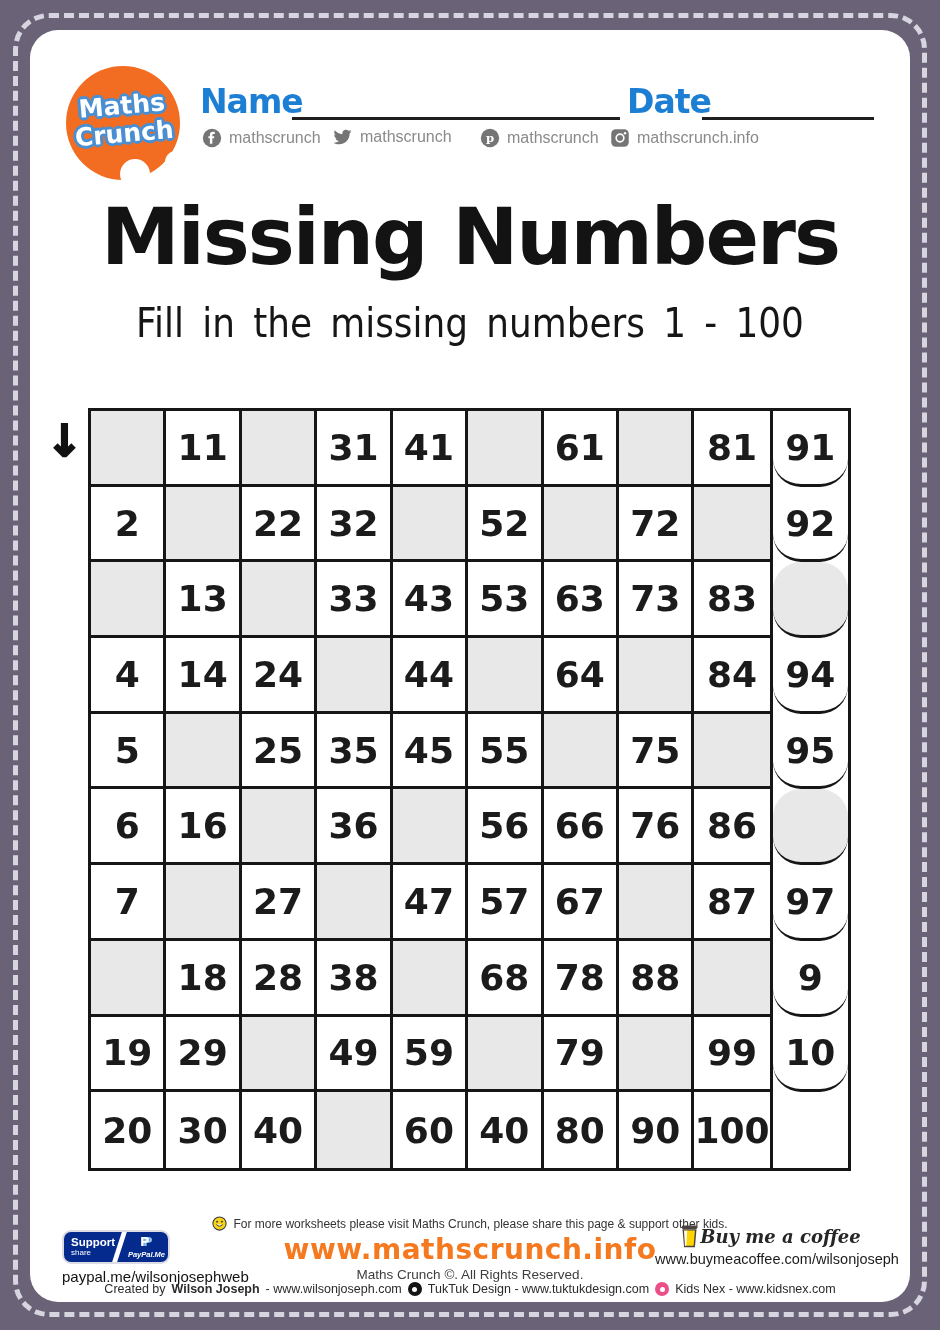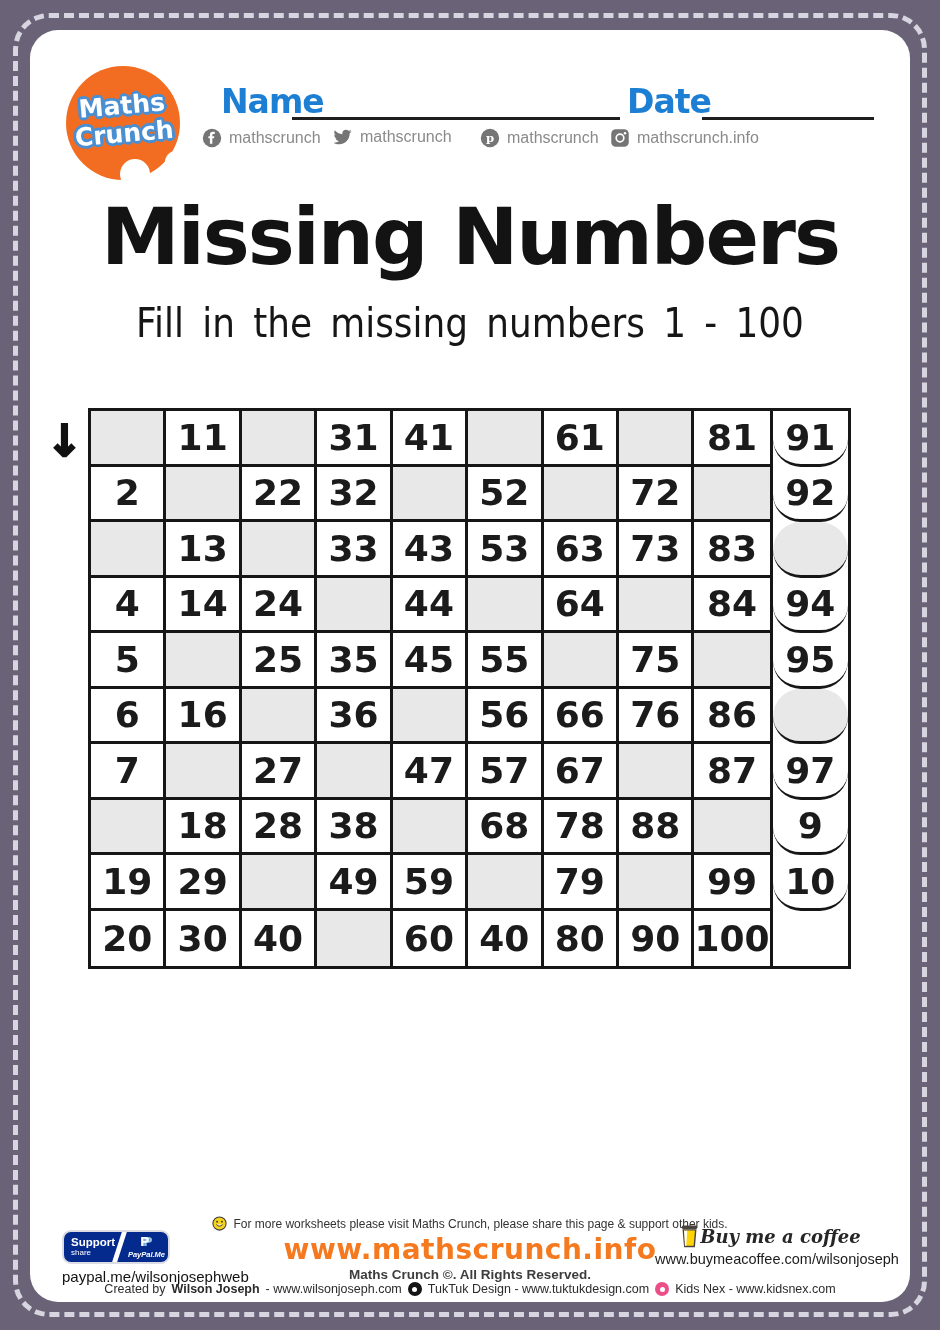--- a/index.html
+++ b/index.html
@@ -36,21 +36,21 @@
                  0 2px 0 #4a8fd2, 2px 2px 0 #4a8fd2, 0 3px 0 #4a8fd2,
                  3px 0 0 #4a8fd2, -3px 0 0 #4a8fd2, 0 -3px 0 #4a8fd2;
   }
   .logo-text span { display: block; }
   
   .field-label {
     position: absolute; top: 52px;
     font-family: "DejaVu Sans", sans-serif; font-weight: bold; font-size: 33px;
     color: var(--label_blue, #1d7fd4); letter-spacing: -1px;
   }
-  .field-label.name { left: 170px; margin-left: 21px; }
+  .field-label.name { left: 170px; }
   .field-label.date { left: 597px; }
   .write-line { position: absolute; top: 57px; height: 33px; border-bottom: 3px solid #1f1f1f; }
   .name-line { left: 262px; width: 328px; }
   .date-line { left: 672px; width: 172px; }
   
   .social-item {
     position: absolute; top: 98px; display: flex; align-items: center; gap: 7px;
     color: #8a8a8a; font-size: 16px;
   }
   .s1 { left: 172px; } .s2 { left: 302px; } .s3 { left: 450px; } .s4 { left: 580px; }
@@ -66,21 +66,21 @@
     color: #161616; word-spacing: 7px; letter-spacing: 0;
     transform: scale(0.97, 1.1);
   }
   
   .start-arrow {
     position: absolute; left: 16px; top: 385px;
     font-family: "DejaVu Sans", sans-serif; font-weight: bold; font-size: 44px;
     color: #111; -webkit-text-stroke: 2px #111;
   }
   .grid {
-    position: absolute; left: 58px; top: 378px; width: 763px; height: 561px;
+    position: absolute; left: 58px; top: 378px; width: 763px; height: 763px;
     border: 3px solid var(--grid_line, #161616);
     display: grid; grid-template-columns: repeat(10, 1fr); grid-auto-rows: 1fr;
     background: #fff;
   }
   .cell {
     border-right: 3px solid var(--grid_line, #161616);
     border-bottom: 3px solid var(--grid_line, #161616);
     display: flex; align-items: center; justify-content: center;
     font-family: "DejaVu Sans", sans-serif; font-weight: bold; font-size: 36px; color: #1b1b1b;
   }
@@ -107,21 +107,21 @@
   .foot-note {
     position: absolute; left: 0; right: 0; top: 1186px;
     display: flex; align-items: center; justify-content: center; gap: 6px;
     font-size: 12px; color: #333;
   }
   .site-url {
     position: absolute; left: 0; right: 0; top: 1203px; text-align: center;
     font-family: "DejaVu Sans", sans-serif; font-weight: 800; font-size: 28px;
     color: var(--link_orange, #f5791f); letter-spacing: 0.5px;
   }
-  .rights { position: absolute; left: 0; right: 0; top: 1237px; text-align: center; font-size: 13.5px; color: #3d3d3d; font-weight: bold; }
+  .rights { position: absolute; left: 0; right: 0; top: 1237px; text-align: center; font-size: 13.5px; color: #3d3d3d; }
   .bmc { position: absolute; left: 625px; top: 1194px; width: 230px; text-align: center; }
   .bmc-top { display: flex; align-items: center; justify-content: center; gap: 0; }
   .bmc-label { font-family: "DejaVu Serif", serif; font-style: italic; font-weight: bold; font-size: 18px; color: #262626; }
   .bmc-url { font-size: 14.5px; color: #1c1c1c; margin-top: 3px; }
   .credits {
     position: absolute; left: 0; right: 0; top: 1252px;
     display: flex; justify-content: center; gap: 6px;
     font-size: 12.5px; color: #2b2b2b;
   }
   .credits b { font-weight: bold; }

